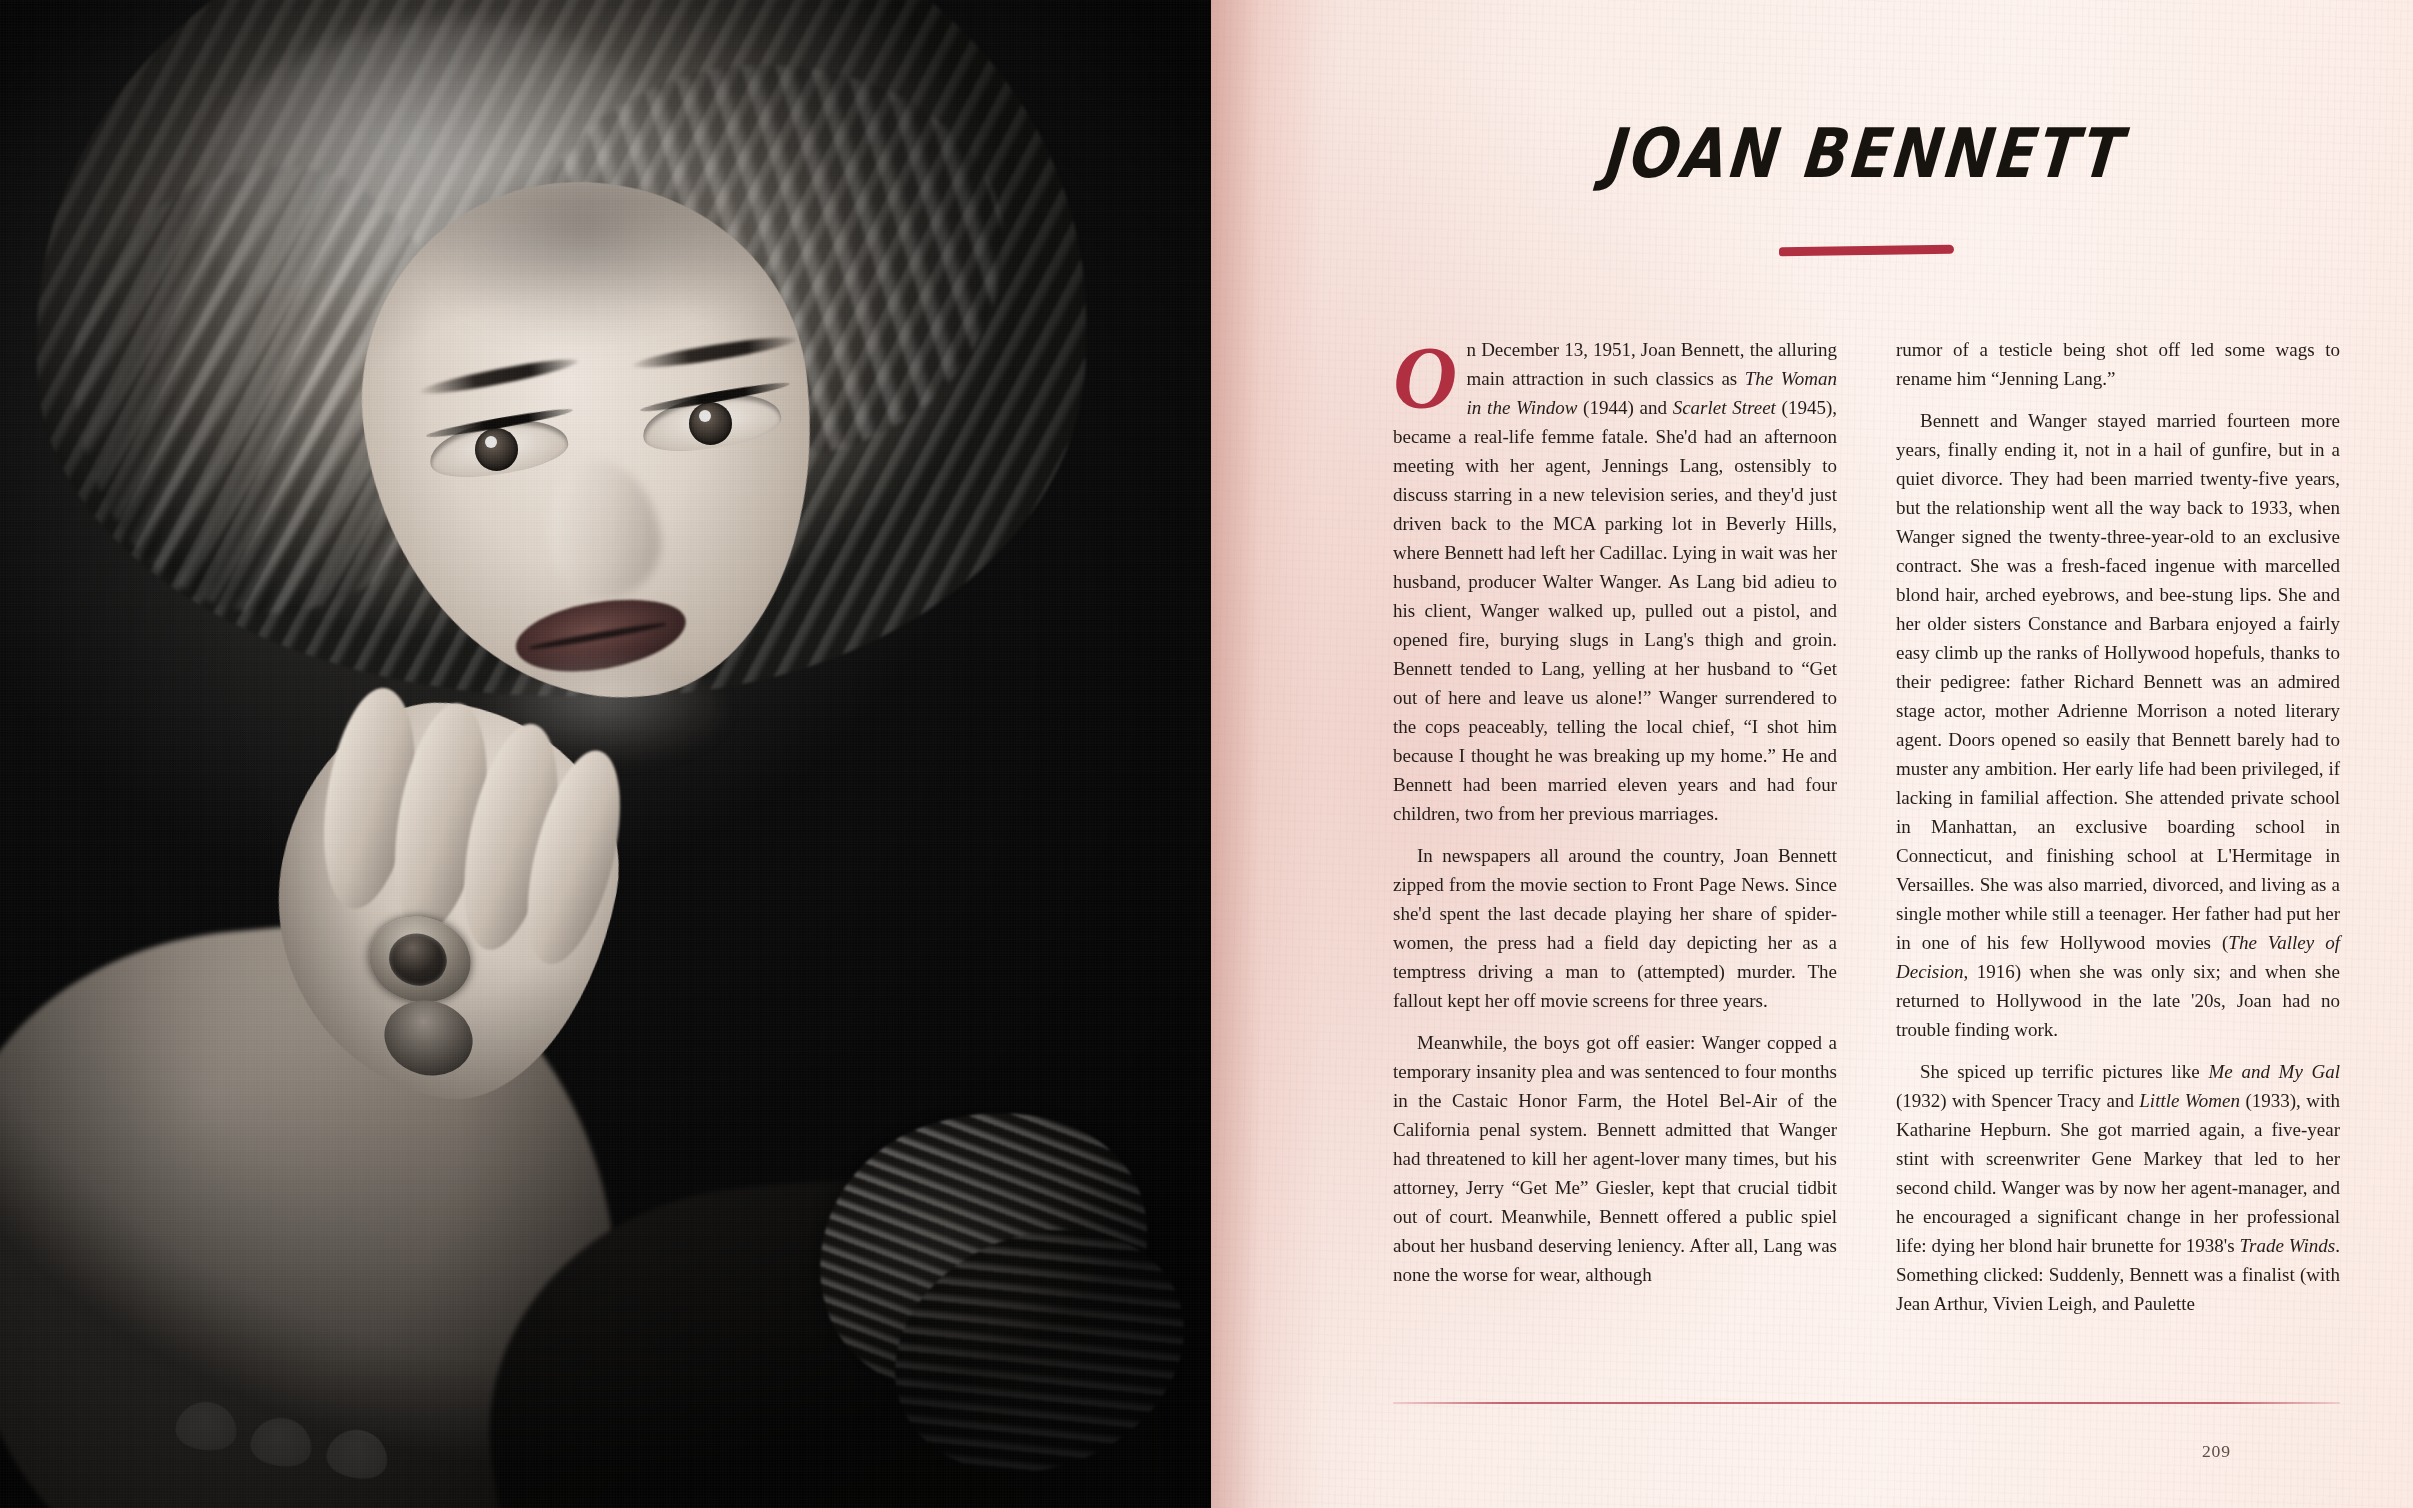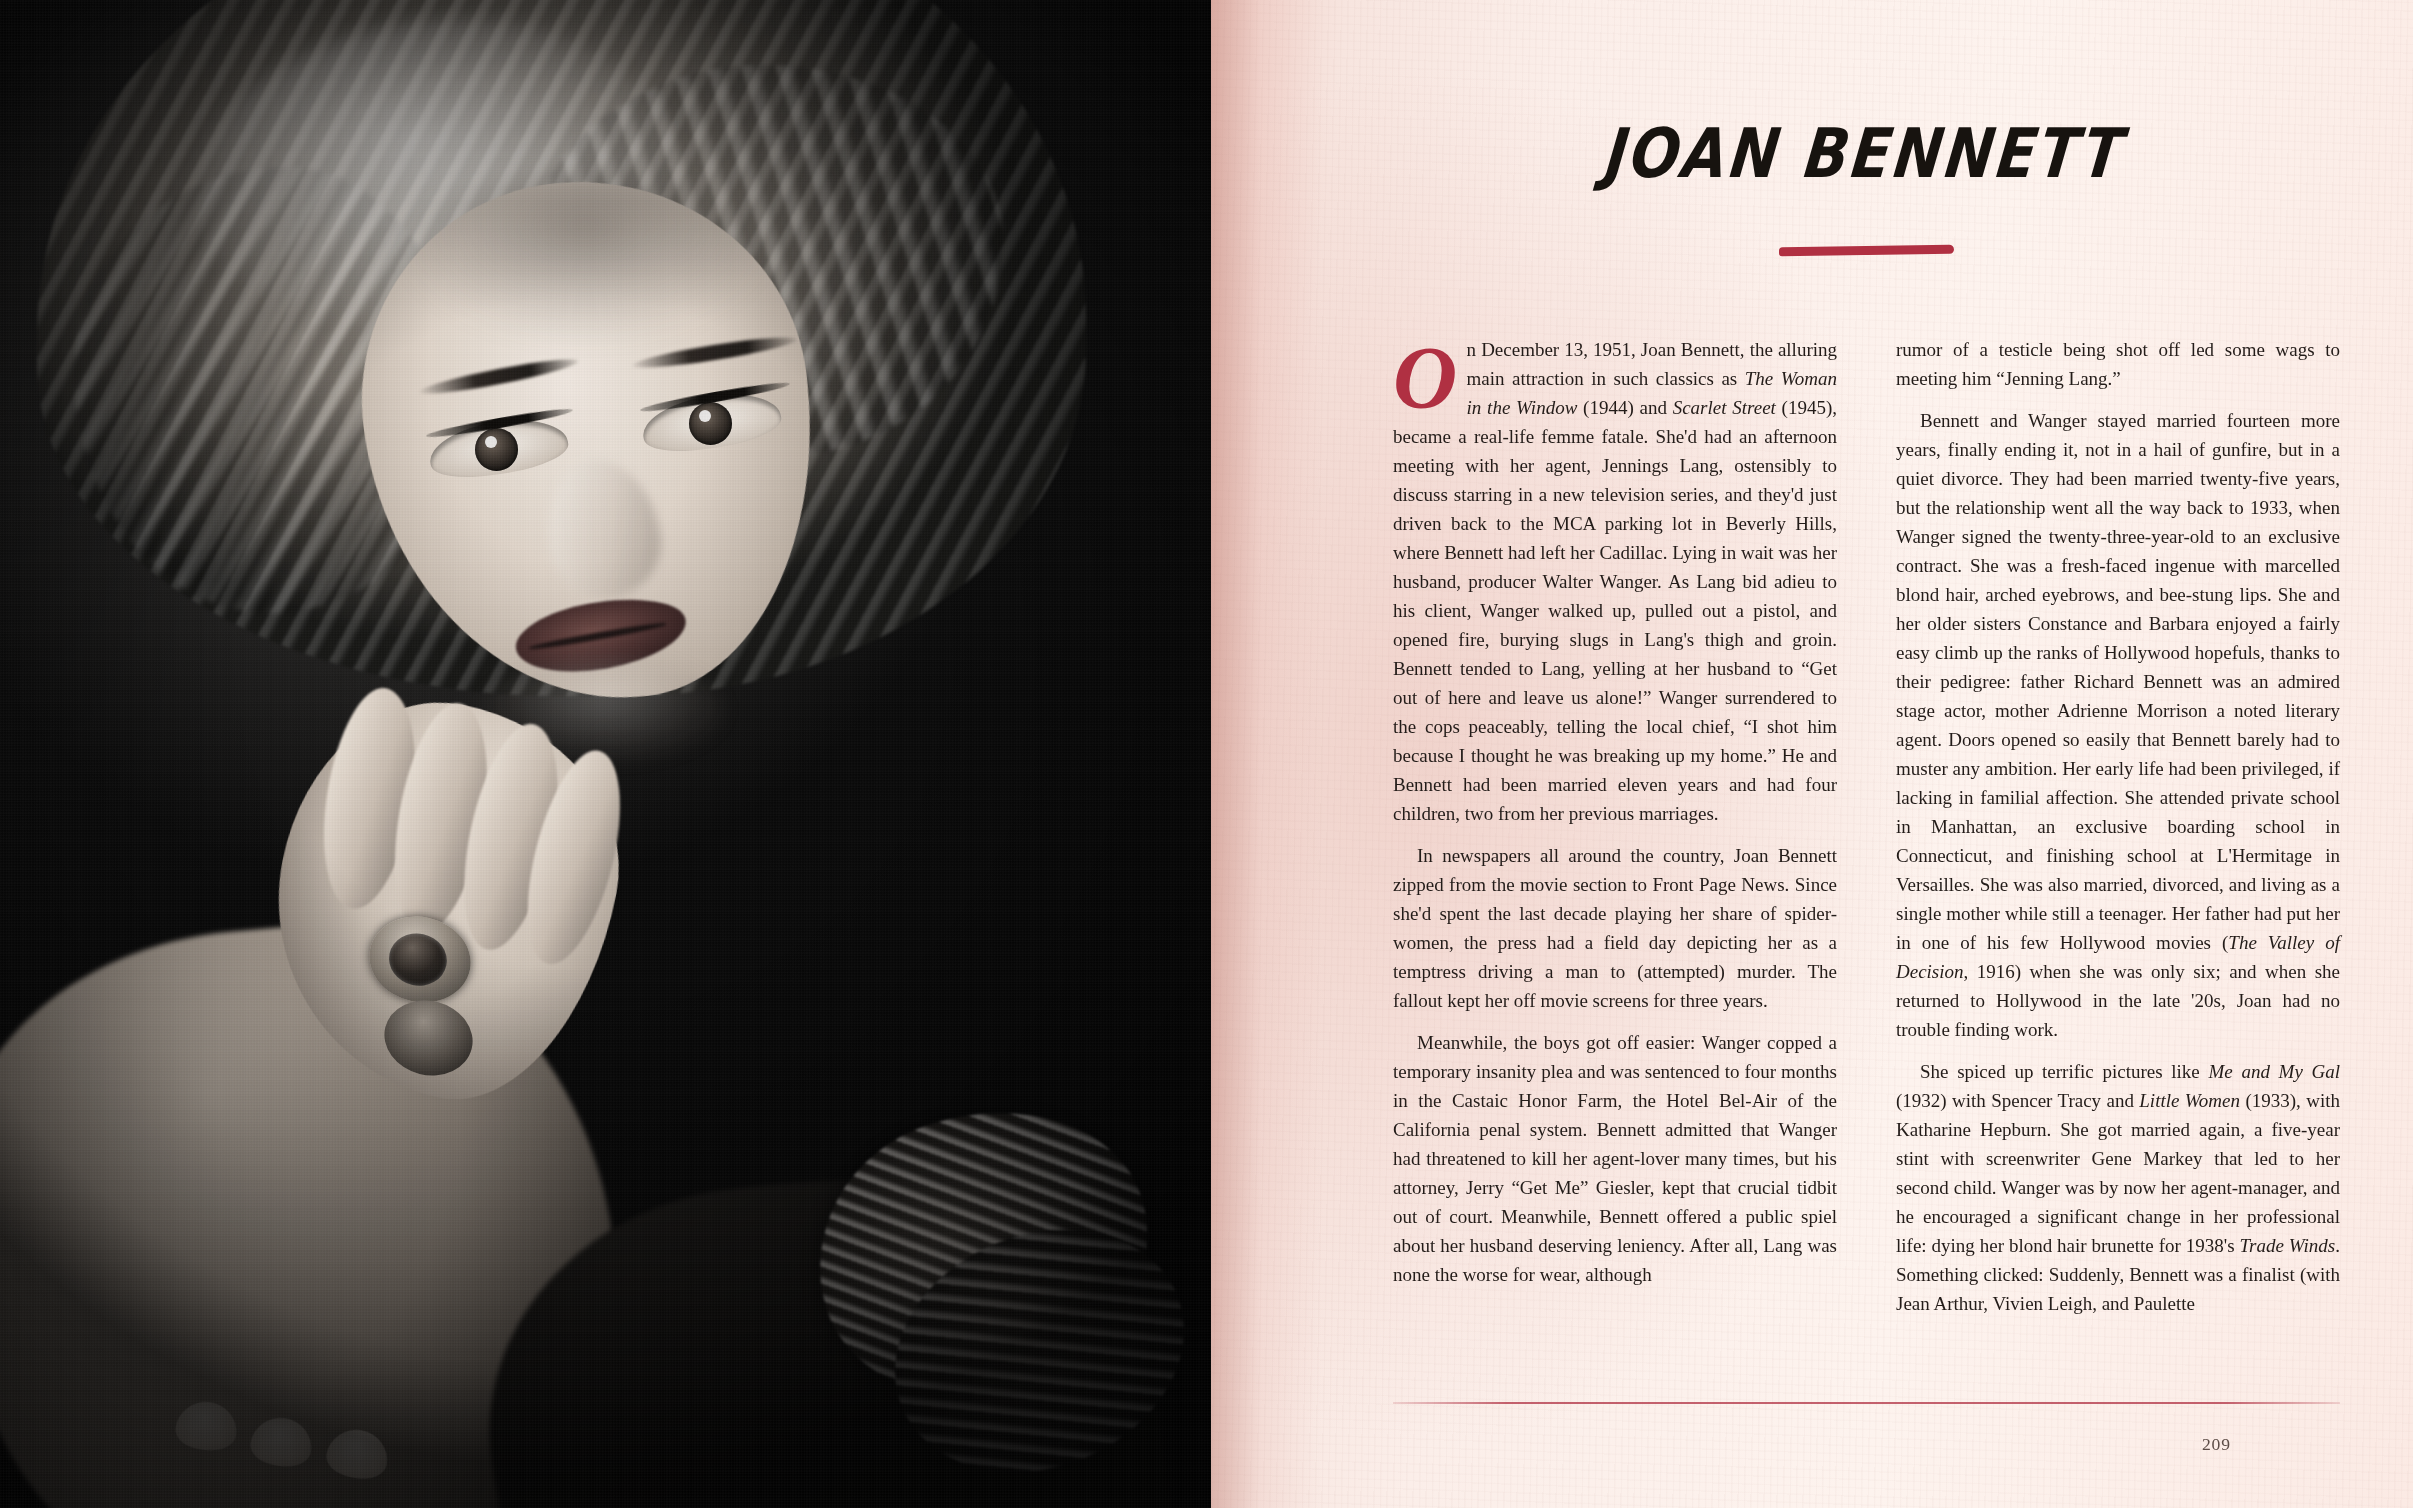--- a/index.html
+++ b/index.html
@@ -362,21 +362,21 @@
   em { font-style: italic; }
   .bottom-rule {
     position: absolute;
     left: 182px; bottom: 104px;
     width: 947px;
     height: 1.9px;
     background: linear-gradient(90deg, rgba(176,48,66,0.15), rgba(176,48,66,0.75) 12%, rgba(176,48,66,0.75) 88%, rgba(176,48,66,0.15));
   }
   .folio {
     position: absolute;
-    right: 182px; bottom: 53px;
+    right: 182px; bottom: 46px;
     font-size: 17.6px;
     letter-spacing: 0.9px;
     color: #5d4d47;
   }
   .spine {
     position: absolute;
     left: 1211px; top: 0;
     width: 5.6px; height: 100%;
     background: linear-gradient(90deg, rgba(0,0,0,0.65), rgba(0,0,0,0));
     pointer-events: none;
@@ -437,21 +437,21 @@
 
       <div class="columns">
         <div class="col">
           <p class="first">
             <span class="dropcap">O</span><span>n December 13, 1951, Joan Bennett, the alluring main attraction in such classics as <em>The Woman in the Window</em> (1944) and <em>Scarlet Street</em> (1945), became a real-life femme fatale. She'd had an afternoon meeting with her agent, Jennings Lang, ostensibly to discuss starring in a new television series, and they'd just driven back to the MCA parking lot in Beverly Hills, where Bennett had left her Cadillac. Lying in wait was her husband, producer Walter Wanger. As Lang bid adieu to his client, Wanger walked up, pulled out a pistol, and opened fire, burying slugs in Lang's thigh and groin. Bennett tended to Lang, yelling at her husband to “Get out of here and leave us alone!” Wanger surrendered to the cops peaceably, telling the local chief, “I shot him because I thought he was breaking up my home.” He and Bennett had been married eleven years and had four children, two from her previous marriages.</span>
           </p>
           <p><span>In newspapers all around the country, Joan Bennett zipped from the movie section to Front Page News. Since she'd spent the last decade playing her share of spider-women, the press had a field day depicting her as a temptress driving a man to (attempted) murder. The fallout kept her off movie screens for three years.</span></p>
           <p><span>Meanwhile, the boys got off easier: Wanger copped a temporary insanity plea and was sentenced to four months in the Castaic Honor Farm, the Hotel Bel-Air of the California penal system. Bennett admitted that Wanger had threatened to kill her agent-lover many times, but his attorney, Jerry “Get Me” Giesler, kept that crucial tidbit out of court. Meanwhile, Bennett offered a public spiel about her husband deserving leniency. After all, Lang was none the worse for wear, although</span></p>
         </div>
         <div class="col">
-          <p class="first"><span>rumor of a testicle being shot off led some wags to meeting him “Jenning Lang.”</span></p>
+          <p class="first"><span>rumor of a testicle being shot off led some wags to rename him “Jenning Lang.”</span></p>
           <p><span>Bennett and Wanger stayed married fourteen more years, finally ending it, not in a hail of gunfire, but in a quiet divorce. They had been married twenty-five years, but the relationship went all the way back to 1933, when Wanger signed the twenty-three-year-old to an exclusive contract. She was a fresh-faced ingenue with marcelled blond hair, arched eyebrows, and bee-stung lips. She and her older sisters Constance and Barbara enjoyed a fairly easy climb up the ranks of Hollywood hopefuls, thanks to their pedigree: father Richard Bennett was an admired stage actor, mother Adrienne Morrison a noted literary agent. Doors opened so easily that Bennett barely had to muster any ambition. Her early life had been privileged, if lacking in familial affection. She attended private school in Manhattan, an exclusive boarding school in Connecticut, and finishing school at L'Hermitage in Versailles. She was also married, divorced, and living as a single mother while still a teenager. Her father had put her in one of his few Hollywood movies (<em>The Valley of Decision</em>, 1916) when she was only six; and when she returned to Hollywood in the late '20s, Joan had no trouble finding work.</span></p>
           <p><span>She spiced up terrific pictures like <em>Me and My Gal</em> (1932) with Spencer Tracy and <em>Little Women</em> (1933), with Katharine Hepburn. She got married again, a five-year stint with screenwriter Gene Markey that led to her second child. Wanger was by now her agent-manager, and he encouraged a significant change in her professional life: dying her blond hair brunette for 1938's <em>Trade Winds</em>. Something clicked: Suddenly, Bennett was a finalist (with Jean Arthur, Vivien Leigh, and Paulette</span></p>
         </div>
       </div>
     </div>
 
     <div class="bottom-rule"></div>
     <div class="folio">209</div>
   </div>
 </div>

